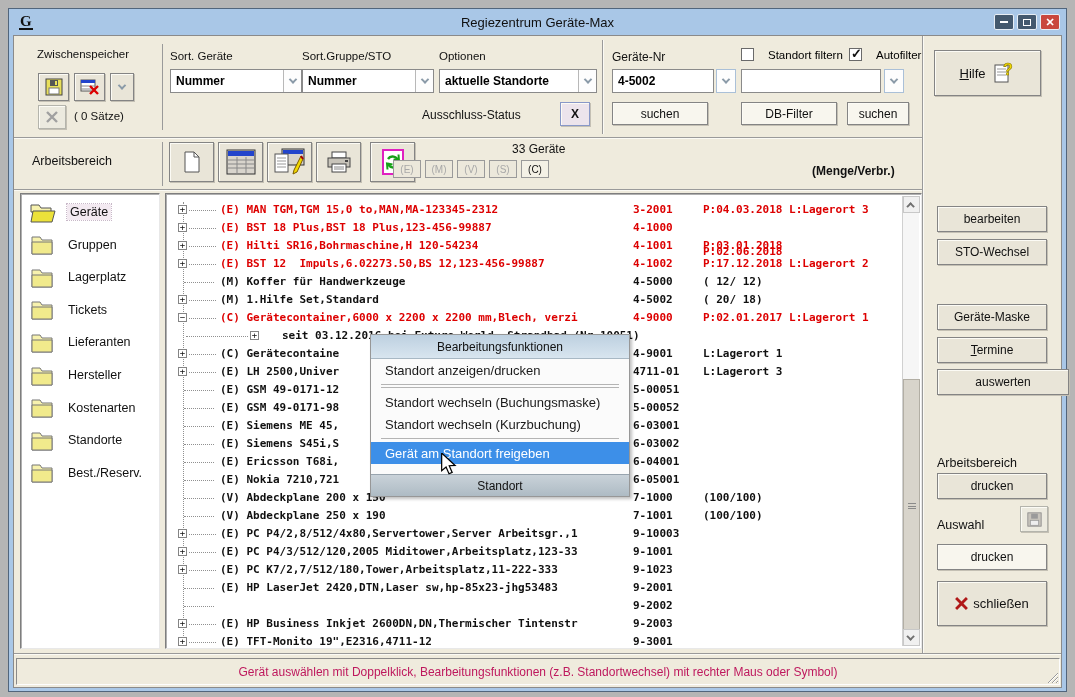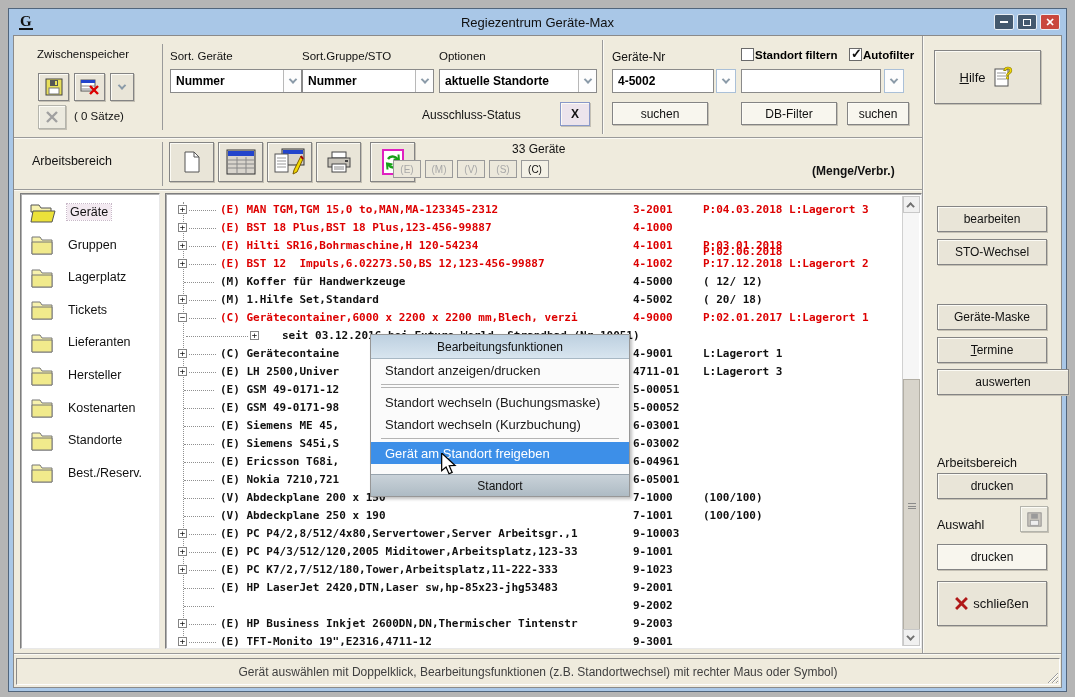--- a/index.html
+++ b/index.html
@@ -30,21 +30,21 @@
   .u-first>span{display:block;}
   .u-first>span::first-letter{text-decoration:underline;}
 
   .combo{position:absolute;height:24px;background:#fff;border:1px solid #8a8a8a;display:flex;align-items:center;}
   .combo .val{flex:1;font-size:12px;font-weight:bold;padding-left:5px;white-space:nowrap;overflow:hidden;}
   .combo .arrow,.chev-btn{width:18px;height:100%;border-left:1px solid #b8b8b8;background:#fdfdfd;display:flex;align-items:center;justify-content:center;}
   .chev{width:6px;height:6px;border-left:2px solid #8a9aa8;border-bottom:2px solid #8a9aa8;transform:rotate(-45deg) translate(1px,-1px);}
   .input{position:absolute;height:24px;background:#fff;border:1px solid #8a8a8a;font-size:12px;font-weight:bold;display:flex;align-items:center;padding-left:5px;}
   .sq-btn{position:absolute;width:20px;height:24px;background:#fdfdfd;border:1px solid #aac0d8;display:flex;align-items:center;justify-content:center;}
 
-  .checkbox{position:absolute;display:flex;align-items:center;gap:1px;font-size:11.5px;font-weight:bold;}
+  .checkbox{position:absolute;display:flex;align-items:center;gap:14px;font-size:11.5px;}
   .cb-box{width:13px;height:13px;background:#fff;border:1px solid #6a6a6a;position:relative;}
   .checkbox.checked .cb-box::after{content:"✓";position:absolute;left:1px;top:-3px;font-size:13px;font-weight:bold;color:#111;}
 
   
   .tb-btn{position:absolute;width:45px;height:40px;background:#e9e5d8;border:1px solid #848484;box-shadow:inset 1px 1px 0 #fcfbf5,1px 1px 0 #c4c0b4;display:flex;align-items:center;justify-content:center;}
   .mini-btn{position:absolute;width:28px;height:18px;background:#ece8db;border:1px solid #9a9a9a;display:flex;align-items:center;justify-content:center;font-size:10px;}
   .mini-btn.off{color:#a8a8a8;}
   .mini-btn.on{color:#111;background:#f4f1e6;}
   .icon-btn{position:absolute;background:#e9e5d8;border:1px solid #848484;box-shadow:inset 1px 1px 0 #fcfbf5,1px 1px 0 #c4c0b4;display:flex;align-items:center;justify-content:center;}
   .icon-btn.disabled{background:#eceadf;border-color:#b4b4ac;}
@@ -83,21 +83,21 @@
   .ctx-item{height:22px;display:flex;align-items:center;padding-left:14px;font-size:13px;color:#1a1a1a;}
   .ctx-item.hl{background:#3d8fe8;color:#fff;}
   .ctx-sep-d{height:4px;margin:3px 10px;border-top:1px solid #b4b4b4;border-bottom:1px solid #b4b4b4;}
   .ctx-sep-s{height:0;margin:3px 10px;border-top:1px solid #b4b4b4;}
   .ctx-gap{height:10px;}
   .ctx-footer{height:22px;background:linear-gradient(#c9d2d9,#aebbc4);border-top:1px solid #98a4ae;display:flex;align-items:center;justify-content:center;font-size:12px;color:#111;}
 
   .cursor{position:absolute;z-index:60;pointer-events:none;}
 
   
-  .statusbar{position:absolute;left:2px;top:622px;width:1044px;height:27px;background:#efebdd;border:1px solid #8a8a8a;border-right-color:#fdfdfd;border-bottom-color:#fdfdfd;display:flex;align-items:center;justify-content:center;font-size:12px;color:#404040;}
+  .statusbar{position:absolute;left:2px;top:622px;width:1044px;height:27px;background:#efebdd;border:1px solid #8a8a8a;border-right-color:#fdfdfd;border-bottom-color:#fdfdfd;display:flex;align-items:center;justify-content:center;font-size:12px;color:#be185d;}
   .grip-corner{position:absolute;right:1px;bottom:1px;}
 </style>
 </head>
 <body>
 
 <div class="window">
   <div class="titlebar">
     <span class="win-icon">G</span>
     <span class="win-title">Regiezentrum Geräte-Max</span>
     <span class="win-btns">
@@ -189,21 +189,21 @@
       <span>Autofilter</span>
     </div>
     <div class="input" style="left:727px;top:33px;width:140px;"></div>
     <div class="sq-btn" style="left:870px;top:33px;">
         <span class="chev"></span>
       </div>
     <div class="btn light" style="left:598px;top:66px;width:96px;height:23px;">suchen</div>
     <div class="btn light" style="left:727px;top:66px;width:96px;height:23px;">DB-Filter</div>
     <div class="btn light" style="left:833px;top:66px;width:62px;height:23px;">suchen</div>
 
-    <div class="btn u-first" style="left:920px;top:14px;width:107px;height:54px;gap:8px;font-size:13px;">
+    <div class="btn u-first" style="left:920px;top:14px;width:107px;height:46px;gap:8px;font-size:13px;">
       <span>Hilfe</span>
       <svg width="22" height="24" viewBox="0 0 22 24">
           <rect x="1" y="4" width="13" height="17" fill="#fff" stroke="#555"></rect>
           <line x1="3" y1="8" x2="12" y2="8" stroke="#999"></line>
           <line x1="3" y1="11" x2="12" y2="11" stroke="#999"></line>
           <line x1="3" y1="14" x2="12" y2="14" stroke="#999"></line>
           <text x="9" y="14" font-size="16" font-weight="bold" fill="#f2d800" stroke="#8a7a00" stroke-width="0.6" font-family="Liberation Sans,sans-serif">?</text>
         </svg>
     </div>
 
@@ -450,21 +450,21 @@
             <span class="tree-text" style="left: 467px;">6-03001</span>
           </div>
           <div class="tree-row" style="top: 241px;">
             <span class="tree-dots" style="left: 18px; width: 30px;"></span>
             <span class="tree-text" style="left: 54px;"><span class="t-desc">(E) Siemens S45i,S</span></span>
             <span class="tree-text" style="left: 467px;">6-03002</span>
           </div>
           <div class="tree-row" style="top: 259px;">
             <span class="tree-dots" style="left: 18px; width: 30px;"></span>
             <span class="tree-text" style="left: 54px;"><span class="t-desc">(E) Ericsson T68i,</span></span>
-            <span class="tree-text" style="left: 467px;">6-04961</span>
+            <span class="tree-text" style="left: 467px;">6-04001</span>
           </div>
           <div class="tree-row" style="top: 277px;">
             <span class="tree-dots" style="left: 18px; width: 30px;"></span>
             <span class="tree-text" style="left: 54px;"><span class="t-desc">(E) Nokia 7210,721</span></span>
             <span class="tree-text" style="left: 467px;">6-05001</span>
           </div>
           <div class="tree-row" style="top: 295px;">
             <span class="tree-dots" style="left: 18px; width: 30px;"></span>
             <span class="tree-text" style="left: 54px;"><span class="t-desc">(V) Abdeckplane 200 x 150</span></span>
             <span class="tree-text" style="left: 467px;">7-1000</span>

